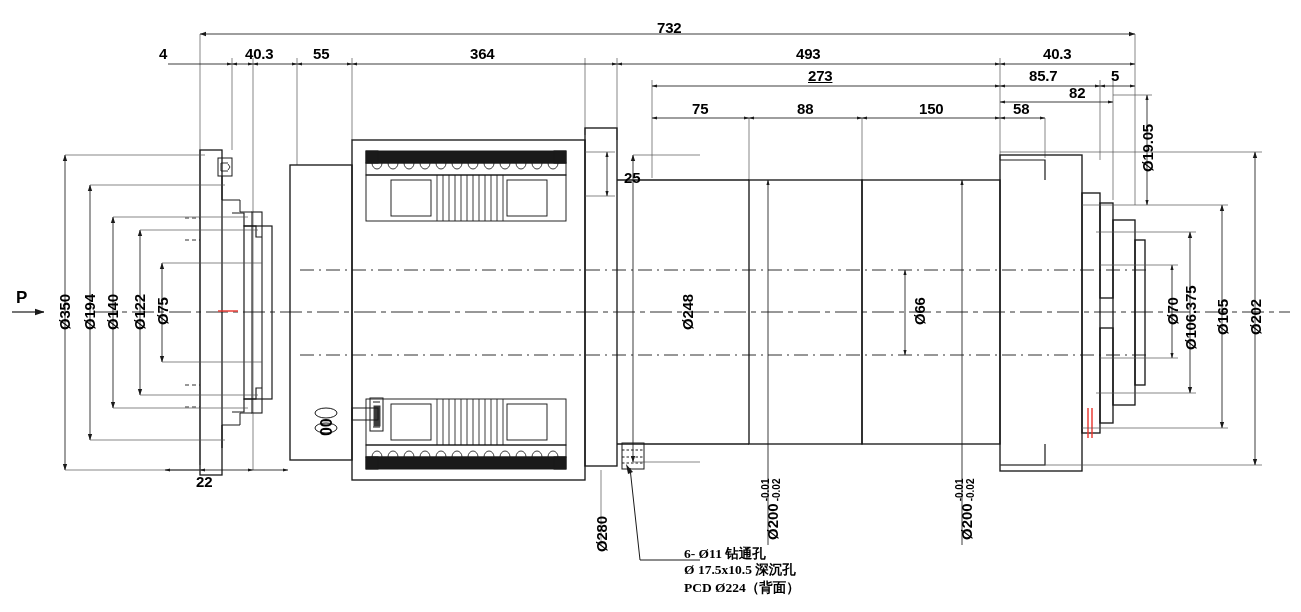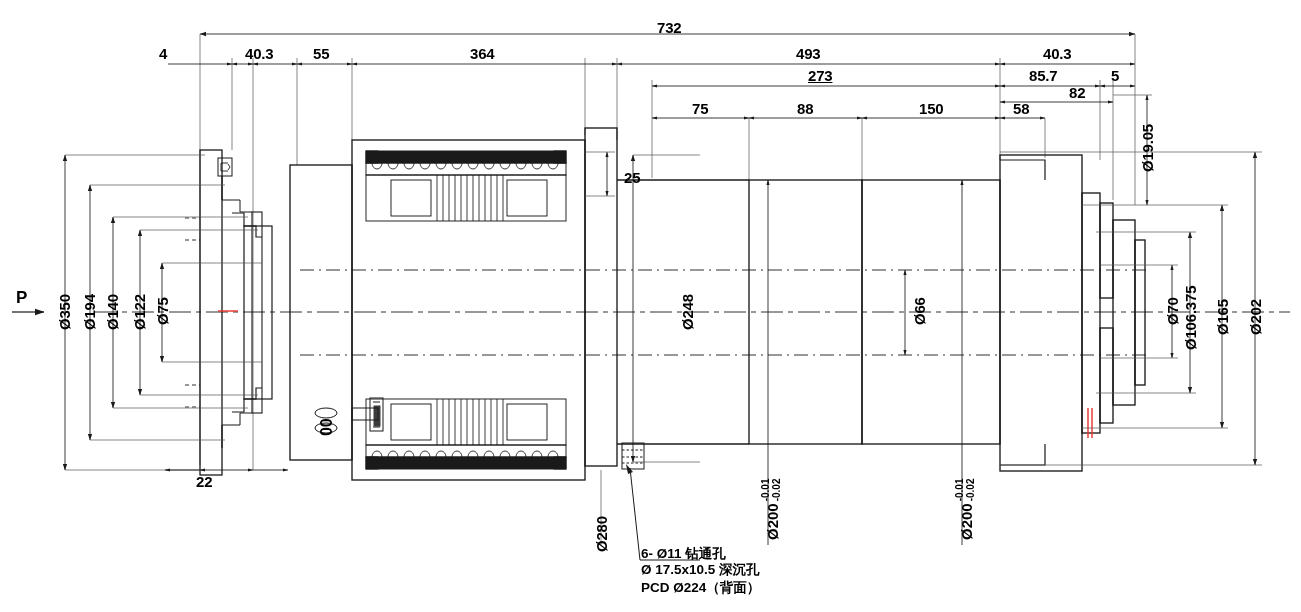--- a/index.html
+++ b/index.html
@@ -26,26 +26,27 @@
     white-space: nowrap;
     line-height: 1;
     letter-spacing: -0.2px;
   }
   .lbl.vert {
     transform-origin: left top;
     transform: rotate(-90deg);
   }
   .note {
     position: absolute;
-    font-family: Liberation Sans, sans-serif;
+    font-family: Liberation Serif, serif;
     font-size: 13.5px;
     font-weight: 700;
     color: #000;
     white-space: nowrap;
     line-height: 1.18;
+    padding-left: 43px;
   }
   .tolbox {
     position: absolute;
     transform-origin: left top;
     transform: rotate(-90deg);
     white-space: nowrap;
     font-family: "Liberation Sans", "DejaVu Sans", sans-serif;
     font-weight: 700;
     font-size: 15px;
     color: #000;

